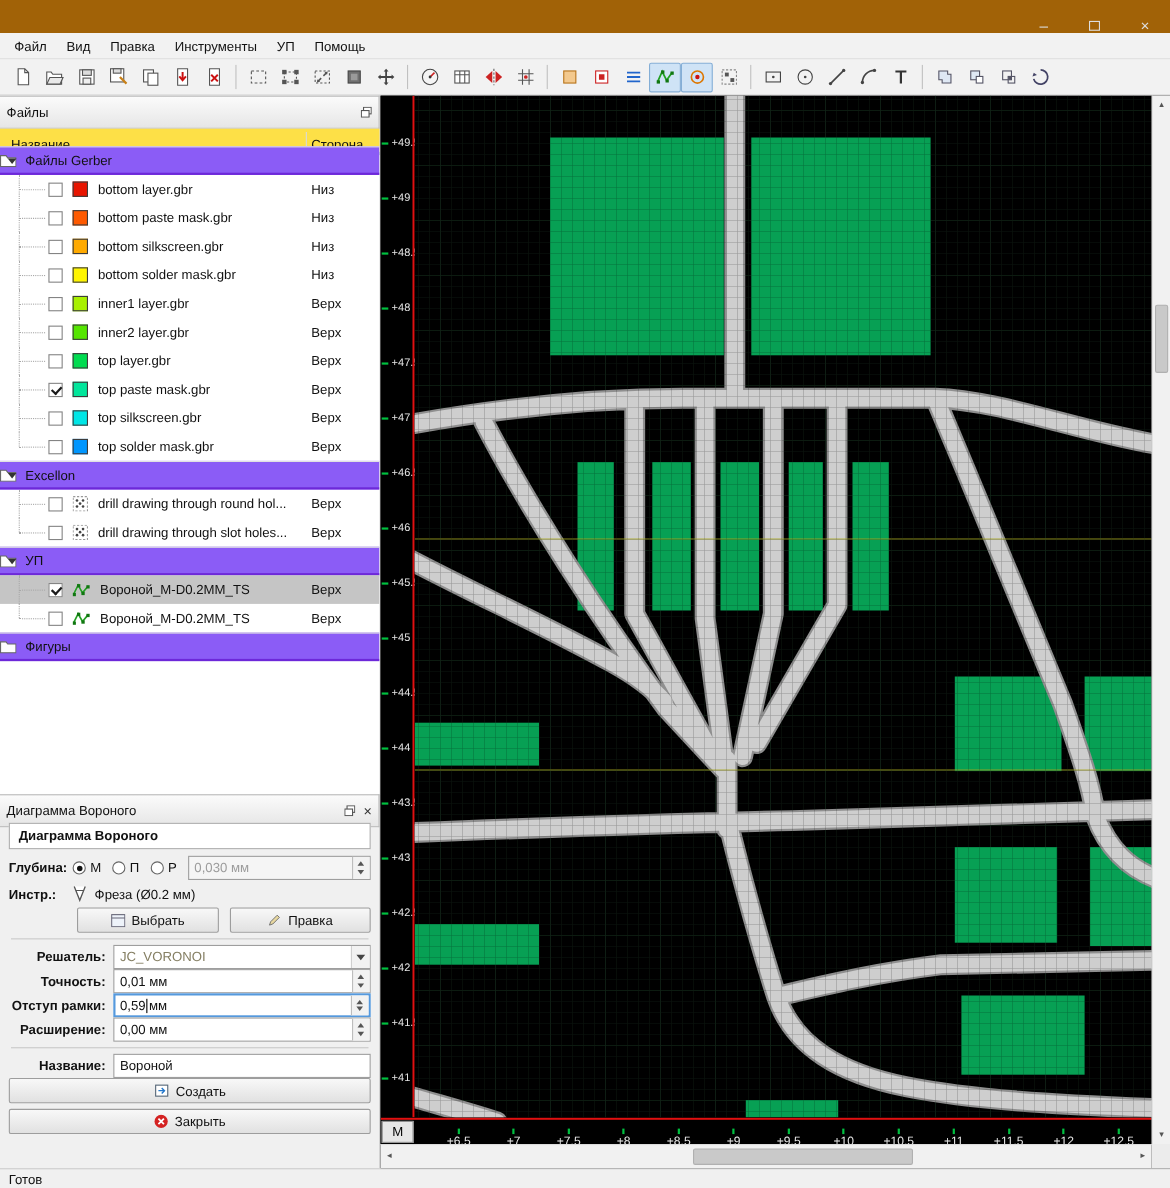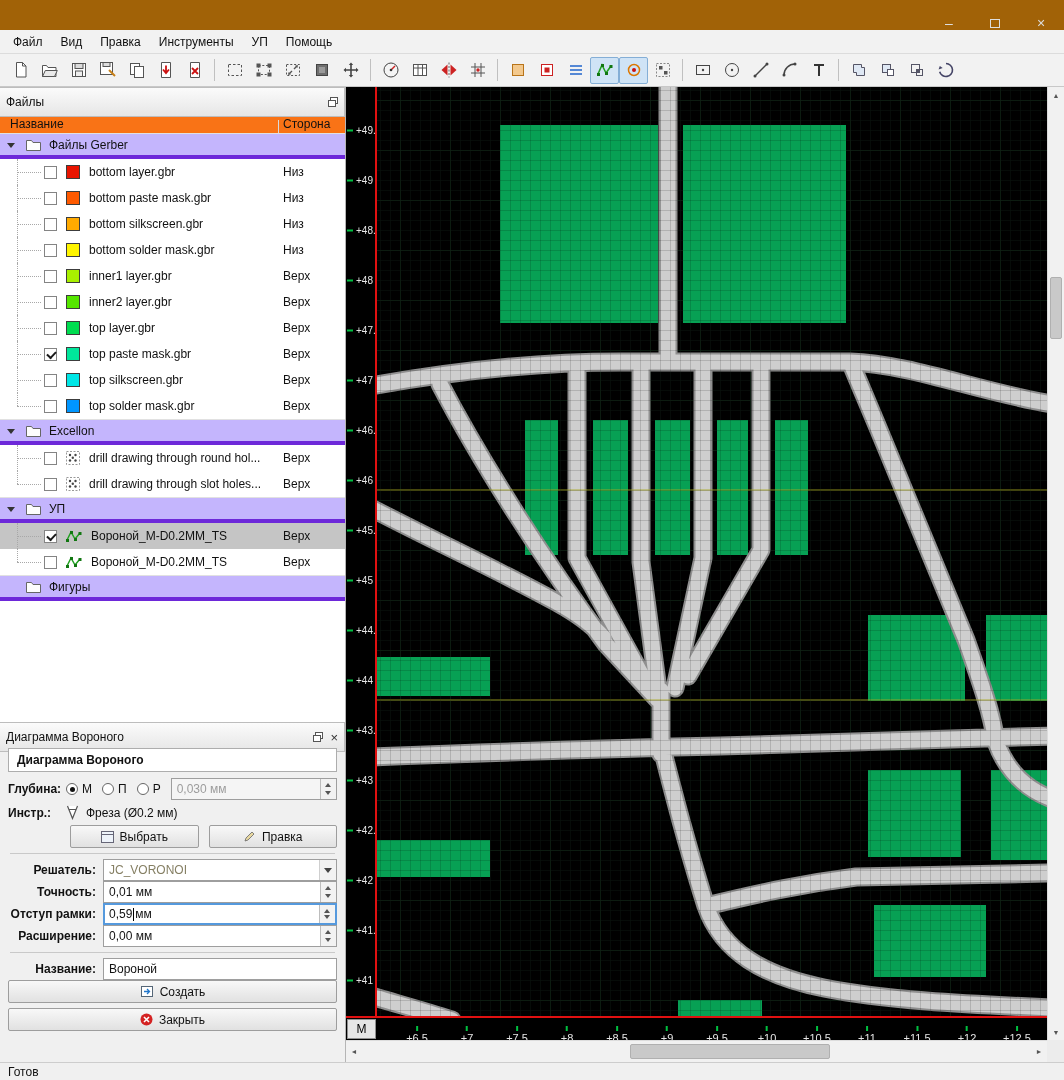--- a/index.html
+++ b/index.html
@@ -18,28 +18,28 @@
 
 .toolbar{position:absolute;top:54px;left:0;width:100%;height:33px;background:#f2f2f2;border-bottom:1px solid #c8c8c8;display:flex;align-items:center;padding-left:6px}
 .tbtn{width:29px;height:27px;display:flex;align-items:center;justify-content:center;border:1px solid transparent;border-radius:2px;flex:none}
 .tbtn.checked{background:#cfe3f6;border-color:#84aed6}
 .tsep{width:1px;height:22px;background:#c0c0c0;margin:0 5px;flex:none}
 
 .files-dock{position:absolute;left:0;top:87px;width:346px;height:635px;background:#fff;border-right:1px solid #b5b5b5}
 .dockhead{height:21px;background:linear-gradient(#fbfbfb,#e6e6e6);border:1px solid #bdbdbd;border-left:none;display:flex;align-items:center;padding:14px 6px}
 .dtitle{flex:1}
 .dock-x{font-size:13px;color:#333;margin-left:7px;line-height:1}
-.thead{position:relative;height:24px;border-bottom:3px solid #0369a1;background:#f97316;display:flex;align-items:flex-start}
+.thead{position:relative;height:24px;border-bottom:3px solid #0369a1;background:#fde047;display:flex;align-items:flex-end}
 .thead .c1{margin-left:10px}
 .thead .c2{position:absolute;left:283px}
 .thead::after{content:"";position:absolute;left:278px;top:3px;bottom:3px;width:1px;background:#d9d9d9}
 .tree{position:absolute;top:46px;left:0;right:0;bottom:0;background:#fff;overflow:hidden}
 .trow{position:relative;height:26px;display:flex;align-items:center}
 .trow .side{position:absolute;left:283px}
-.folder{background:#c4b5fd;border-top:1px solid #e1e1e1;border-bottom:4px solid #6d28d9;padding-left:26px}
+.folder{background:#8b5cf6;border-top:1px solid #e1e1e1;border-bottom:2px solid #6d28d9;}
 .folder .lbl{margin-left:8px}
 .exp{position:absolute;left:7px;top:50%;margin-top:-2px;width:0;height:0;border-left:4px solid transparent;border-right:4px solid transparent;border-top:5px solid #333}
 .child{padding-left:44px}
 .child::before{content:"";position:absolute;left:17px;top:0;bottom:0;border-left:1px dotted #a8a8a8}
 .child::after{content:"";position:absolute;left:17px;top:13px;width:24px;border-top:1px dotted #a8a8a8}
 .child.lastc::before{bottom:13px}
 .cb{width:13px;height:13px;background:#fff;border:1px solid #848484;position:relative;flex:none;z-index:1}
 .cb.on::after{content:"";position:absolute;left:2px;top:2px;width:7px;height:4px;border-left:2px solid #1a1a1a;border-bottom:2px solid #1a1a1a;transform:rotate(-47deg)}
 .swatch{width:14px;height:14px;border:1px solid #3c3c3c;margin-left:9px;flex:none;z-index:1}
 .iico{margin-left:9px;display:flex;flex:none;z-index:1}

